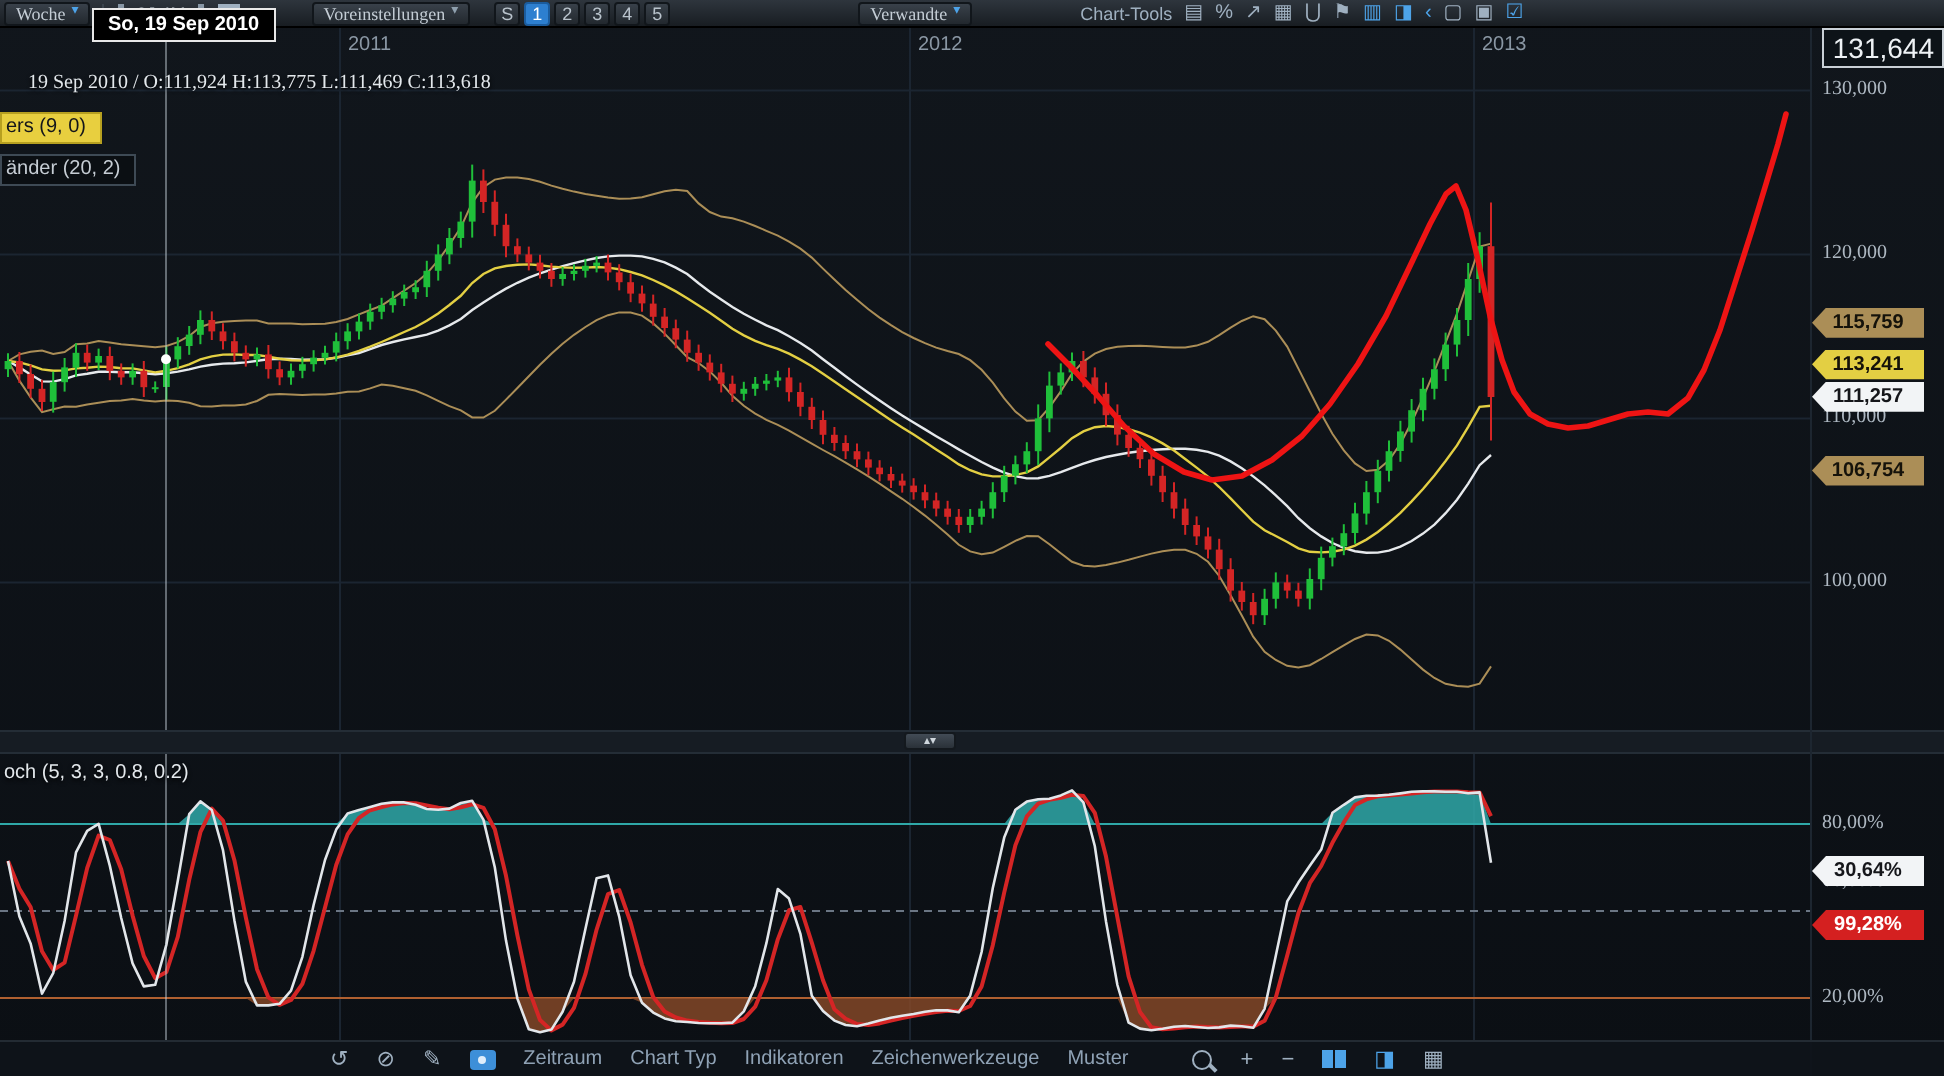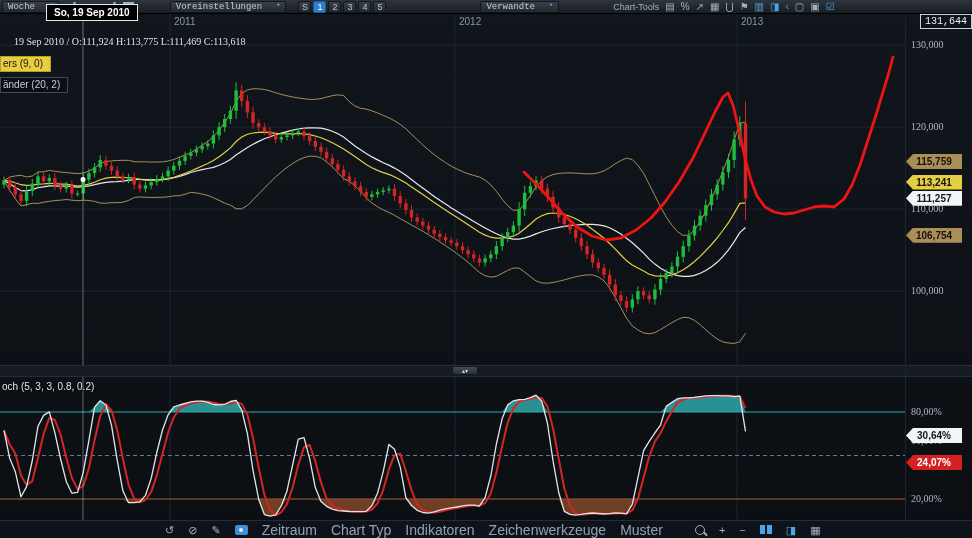--- a/index.html
+++ b/index.html
@@ -3,23 +3,23 @@
 <meta charset="utf-8">
 <style>
   html,body{margin:0;padding:0;background:#07090c;}
   .app{position:relative;width:972px;height:538px;overflow:hidden;
        background:linear-gradient(#11161c,#0b0f14);
        font-family:"Liberation Sans",sans-serif;-webkit-user-select:none;}
   
   .toolbar-top{position:absolute;left:0;top:0;width:972px;height:14px;
        background:linear-gradient(#2e353d,#181d22);border-bottom:1px solid #000;
        display:flex;align-items:center;gap:6px;padding-left:2px;box-sizing:border-box;z-index:6;}
-  .tb-btn{display:inline-flex;gap:14px;height:12px;padding:0 5px;
+  .tb-btn{display:inline-flex;gap:3px;height:12px;padding:0 5px;
        font-size:9px;color:#c4cdd5;background:linear-gradient(#39414a,#22282e);
-       border:1px solid #11161b;border-radius:2px;cursor:pointer;font-family:Liberation Mono, monospace;}
+       border:1px solid #11161b;border-radius:2px;cursor:pointer;font-family:Liberation Serif, serif;}
   .caret{font-size:7px;color:#8fa0ae;line-height:1;}
   .caret.blue{color:#4da3e8;}
   .vsep{width:1px;height:10px;background:#39424b;}
   .range-ctl{display:inline-flex;align-items:center;height:10px;}
   .range-ctl .handle{width:3px;height:9px;background:#8796a5;border:1px solid #2a3138;}
   .range-text{font-size:9px;color:#c4cdd5;margin:0 5px;}
   .cal{position:relative;width:11px;height:10px;border:1px solid #9fb0c0;box-sizing:border-box;display:inline-block;}
   .cal::before{content:"";position:absolute;left:0;top:0;right:0;height:3px;background:#9fb0c0;}
   .ml30{margin-left:30px;} .ml90{margin-left:88px;} .ml50{margin-left:48px;}
   .preset-group{display:inline-flex;gap:2px;margin-left:6px;}
@@ -42,31 +42,31 @@
       color:#fff;font-size:10px;font-weight:bold;padding:2px 7px;white-space:nowrap;}
   .ohlc{position:absolute;left:14px;top:36px;z-index:5;font-size:10px;color:#e3e8ec;white-space:nowrap;
       text-shadow:0 1px 2px #000;font-family:Liberation Serif, serif;}
   .chip{position:absolute;left:0;z-index:5;font-size:10px;padding:1px 7px 2px 2px;white-space:nowrap;}
   .chip-yellow{top:56px;background:#e8cf3f;color:#14161a;border:1px solid #b7a020;}
   .chip-dark{top:77px;background:rgba(10,14,18,0.8);color:#c6cdd4;border:1px solid #3e4a55;}
   .stoch-label{position:absolute;left:2px;top:381px;z-index:5;font-size:10px;color:#e3e8ec;text-shadow:0 1px 2px #000;}
   
   #axis-col{position:absolute;left:905px;top:0;width:67px;height:538px;z-index:4;border-left:1px solid #1d2630;}
   .cursor-box{position:absolute;top:14px;right:1px;background:#0d1318;border:1px solid #c9d0d6;
-      color:#eef2f5;font-size:10px;padding:1px 4px;font-family:Liberation Mono, monospace;}
+      color:#eef2f5;font-size:14px;padding:1px 4px;}
   .ax-label{position:absolute;left:5px;font-size:10px;color:#aeb8c2;white-space:nowrap;font-family:Liberation Serif, serif;}
   .ax-badge{position:absolute;left:0;width:56px;height:15px;line-height:15px;font-size:10px;font-weight:bold;
       text-align:center;clip-path:polygon(7px 0,100% 0,100% 100%,7px 100%,0 50%);}
   
   .toolbar-bottom{position:absolute;left:0;top:520px;width:972px;height:18px;z-index:6;
       background:rgba(15,20,26,0.96);border-top:1px solid #232b33;
       display:flex;align-items:center;gap:14px;padding-left:165px;box-sizing:border-box;}
   .bicon{font-size:11px;color:#9fb0c0;cursor:pointer;line-height:16px;}
   .bicon.blue{color:#4da3e8;}
-  .bmenu{font-size:14px;color:#8fa2b5;cursor:pointer;white-space:nowrap;}
+  .bmenu{font-size:10px;color:#8fa2b5;cursor:pointer;white-space:nowrap;}
   .bmenu:first-of-type{margin-left:14px;}
   .cam{position:relative;width:13px;height:10px;background:#3d8fd8;border-radius:2px;display:inline-block;cursor:pointer;}
   .cam::after{content:"";position:absolute;left:4.5px;top:3px;width:4px;height:4px;border-radius:50%;background:#dfeefb;}
   .lens{position:relative;width:8px;height:8px;border:1.5px solid #9fb0c0;border-radius:50%;display:inline-block;margin-left:18px;cursor:pointer;}
   .lens::after{content:"";position:absolute;width:5px;height:1.5px;background:#9fb0c0;right:-4px;bottom:-1px;transform:rotate(45deg);}
   .split-ico{width:12px;height:9px;display:inline-block;cursor:pointer;
       background:linear-gradient(90deg,#4da3e8 45%,#10151b 45%,#10151b 55%,#4da3e8 55%);}
 </style>
 </head>
 <body>
@@ -430,21 +430,21 @@
       <div class="ax-label" style="top: 203.16px; text-align: center;">110,000</div>
       <div class="ax-label" style="top: 285.16px;">100,000</div>
       <div class="ax-badge" style="top: 153.936px; background: rgb(171, 142, 87); color: rgb(21, 18, 10);">115,759</div>
       <div class="ax-badge" style="top: 174.584px; background: rgb(227, 207, 67); color: rgb(21, 18, 10);">113,241</div>
       <div class="ax-badge" style="top: 190.853px; background: rgb(242, 244, 246); color: rgb(21, 22, 26);">111,257</div>
       <div class="ax-badge" style="top: 227.777px; background: rgb(171, 142, 87); color: rgb(21, 18, 10);">106,754</div>
       <div class="ax-label" style="top: 406px;">80,00%</div>
       <div class="ax-label" style="top: 435px;">60,00%</div>
       <div class="ax-label" style="top: 493px;">20,00%</div>
       <div class="ax-badge" style="top: 428.041px; background: rgb(242, 244, 246); color: rgb(21, 22, 26);">30,64%</div>
-      <div class="ax-badge" style="top: 455.04px; background: rgb(212, 32, 32); color: rgb(255, 255, 255);">24,07%</div>
+      <div class="ax-badge" style="top: 455.04px; background: rgb(212, 32, 32); color: rgb(255, 255, 255);">99,28%</div>
     </div>
 
   <div class="toolbar-bottom">
     <span class="bicon">↺</span>
     <span class="bicon">⊘</span>
     <span class="bicon">✎</span>
     <span class="cam"></span>
     <span class="bmenu">Zeitraum</span>
     <span class="bmenu">Chart Typ</span>
     <span class="bmenu">Indikatoren</span>

